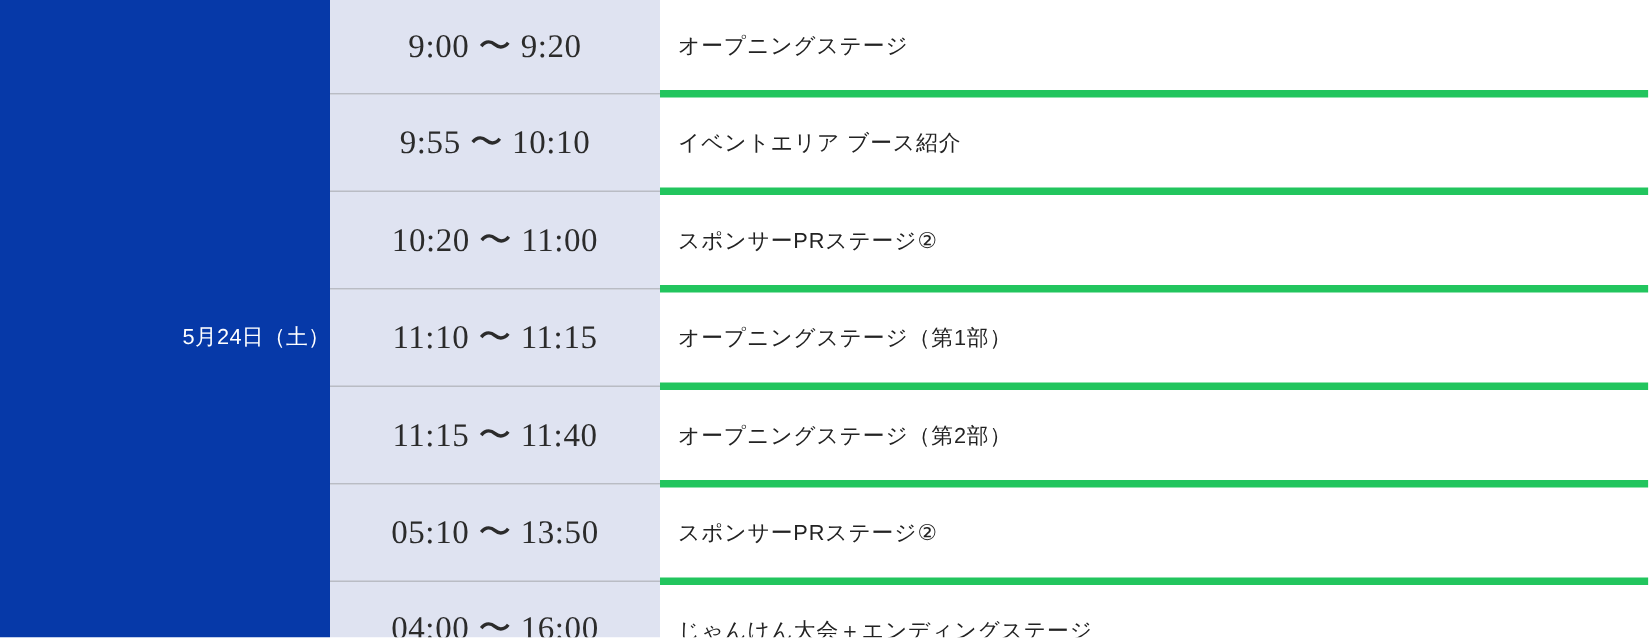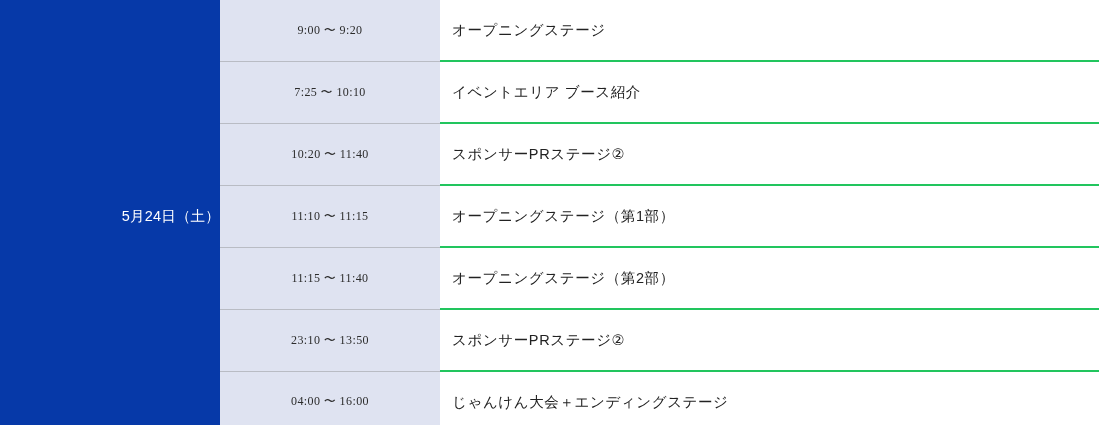--- a/index.html
+++ b/index.html
@@ -46,38 +46,38 @@
   }
 
   
   .col-time {
     width: 220px;
     background: #DFE3F1;
     color: #2b2b2b;
     text-align: center;
     vertical-align: middle;
     font-family: "Liberation Serif", "DejaVu Serif", serif;
-    font-size: 12px;
+    font-size: 22px;
     letter-spacing: 0.4px;
     border-top: 1px solid #b9bcc4;
     border-bottom: 1px solid #b9bcc4;
     padding: 0;
     height: 60px;
   }
 
   
   .col-desc {
     background: #ffffff;
     color: #222222;
     text-align: left;
     vertical-align: middle;
     font-size: 14.5px;
     letter-spacing: 0.6px;
     border-top: 1px solid #c8c8c8;
-    border-bottom: 2px solid #22c55e;
+    border-bottom: 5px solid #22c55e;
     padding: 0 0 0 12px;
     height: 60px;
   }
 
   
   .schedule-table tr:first-child .col-time,
   .schedule-table tr:first-child .col-desc {
     border-top: 0;
   }
   
@@ -102,29 +102,29 @@
         </td>
         <td class="col-time">
           <span class="time-text">9:00 〜 9:20</span>
         </td>
         <td class="col-desc">
           <span class="desc-text">オープニングステージ</span>
         </td>
       </tr>
       <tr>
         <td class="col-time">
-          <span class="time-text">7:25 〜 10:10</span>
+          <span class="time-text">9:55 〜 10:10</span>
         </td>
         <td class="col-desc">
           <span class="desc-text">イベントエリア ブース紹介</span>
         </td>
       </tr>
       <tr>
         <td class="col-time">
-          <span class="time-text">10:20 〜 11:40</span>
+          <span class="time-text">10:20 〜 11:00</span>
         </td>
         <td class="col-desc">
           <span class="desc-text">スポンサーPRステージ②</span>
         </td>
       </tr>
       <tr>
         <td class="col-time">
           <span class="time-text">11:10 〜 11:15</span>
         </td>
         <td class="col-desc">
@@ -134,21 +134,21 @@
       <tr>
         <td class="col-time">
           <span class="time-text">11:15 〜 11:40</span>
         </td>
         <td class="col-desc">
           <span class="desc-text">オープニングステージ（第2部）</span>
         </td>
       </tr>
       <tr>
         <td class="col-time">
-          <span class="time-text">23:10 〜 13:50</span>
+          <span class="time-text">05:10 〜 13:50</span>
         </td>
         <td class="col-desc">
           <span class="desc-text">スポンサーPRステージ②</span>
         </td>
       </tr>
       <tr>
         <td class="col-time">
           <span class="time-text">04:00 〜 16:00</span>
         </td>
         <td class="col-desc">

